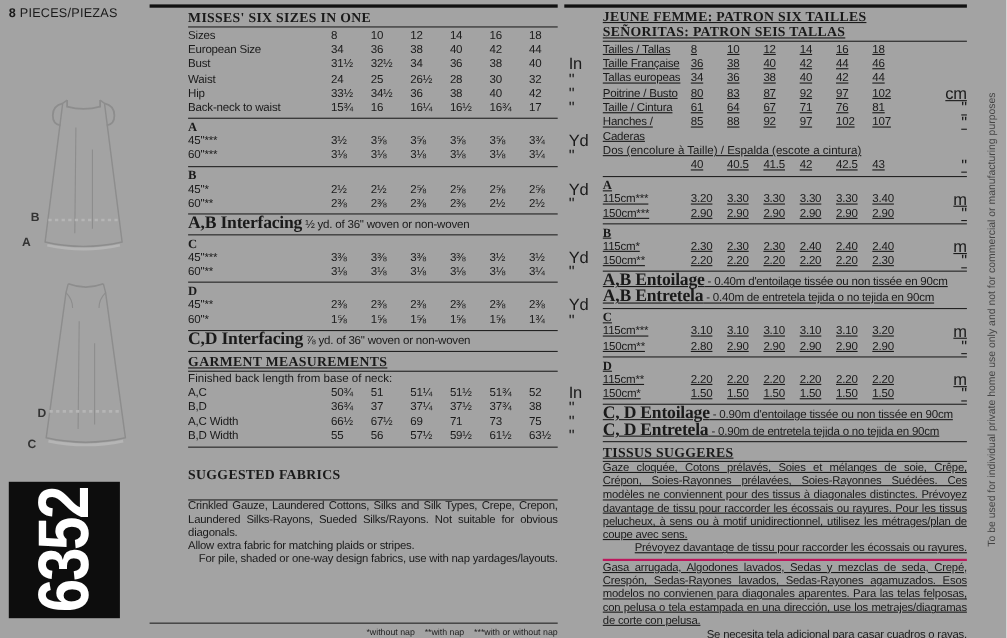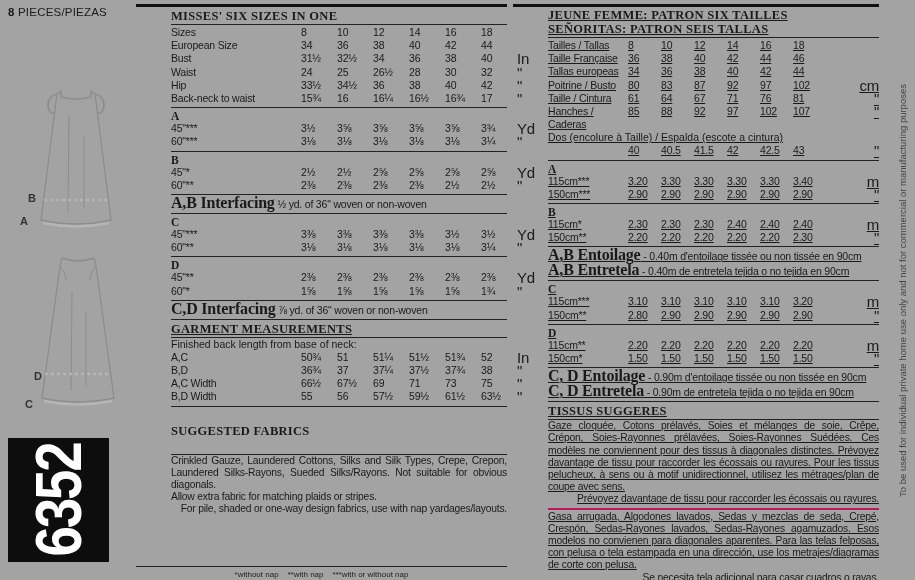--- a/index.html
+++ b/index.html
@@ -32,21 +32,21 @@
   .tcell{width:36px;flex:none;}
   .tunit{margin-left:auto;text-align:center;font-size:15px;}
   .col-right .tlabel{width:80px;}
   .col-right .tcell{width:33px;}
   .bline{font-size:10.5px;line-height:13px;letter-spacing:-.2px;}
   .bline b{font-family:"Liberation Serif",serif;font-size:16px;}
   .sub{font-size:10.5px;line-height:13px;}
   .para div{font-size:10.3px;line-height:12.2px;text-align:justify;letter-spacing:-.2px;}
   .para div:last-child{text-align:right;}
   .footnote{margin-top:auto;border-top:1px solid #222;padding-top:3px;font-size:8px;
-    white-space:pre;color:#222;display:flex;justify-content:center;}
+    white-space:pre;color:#222;display:flex;justify-content:flex-end;}
 
   
   .side{position:absolute;left:893px;top:0;height:580px;width:18px;display:flex;
     align-items:center;justify-content:center;}
   .side span{transform:rotate(-90deg);transform-origin:center;white-space:nowrap;
     font-size:9.5px;color:#444;}
   svg{display:block;}
 </style>
 </head>
 <body>

